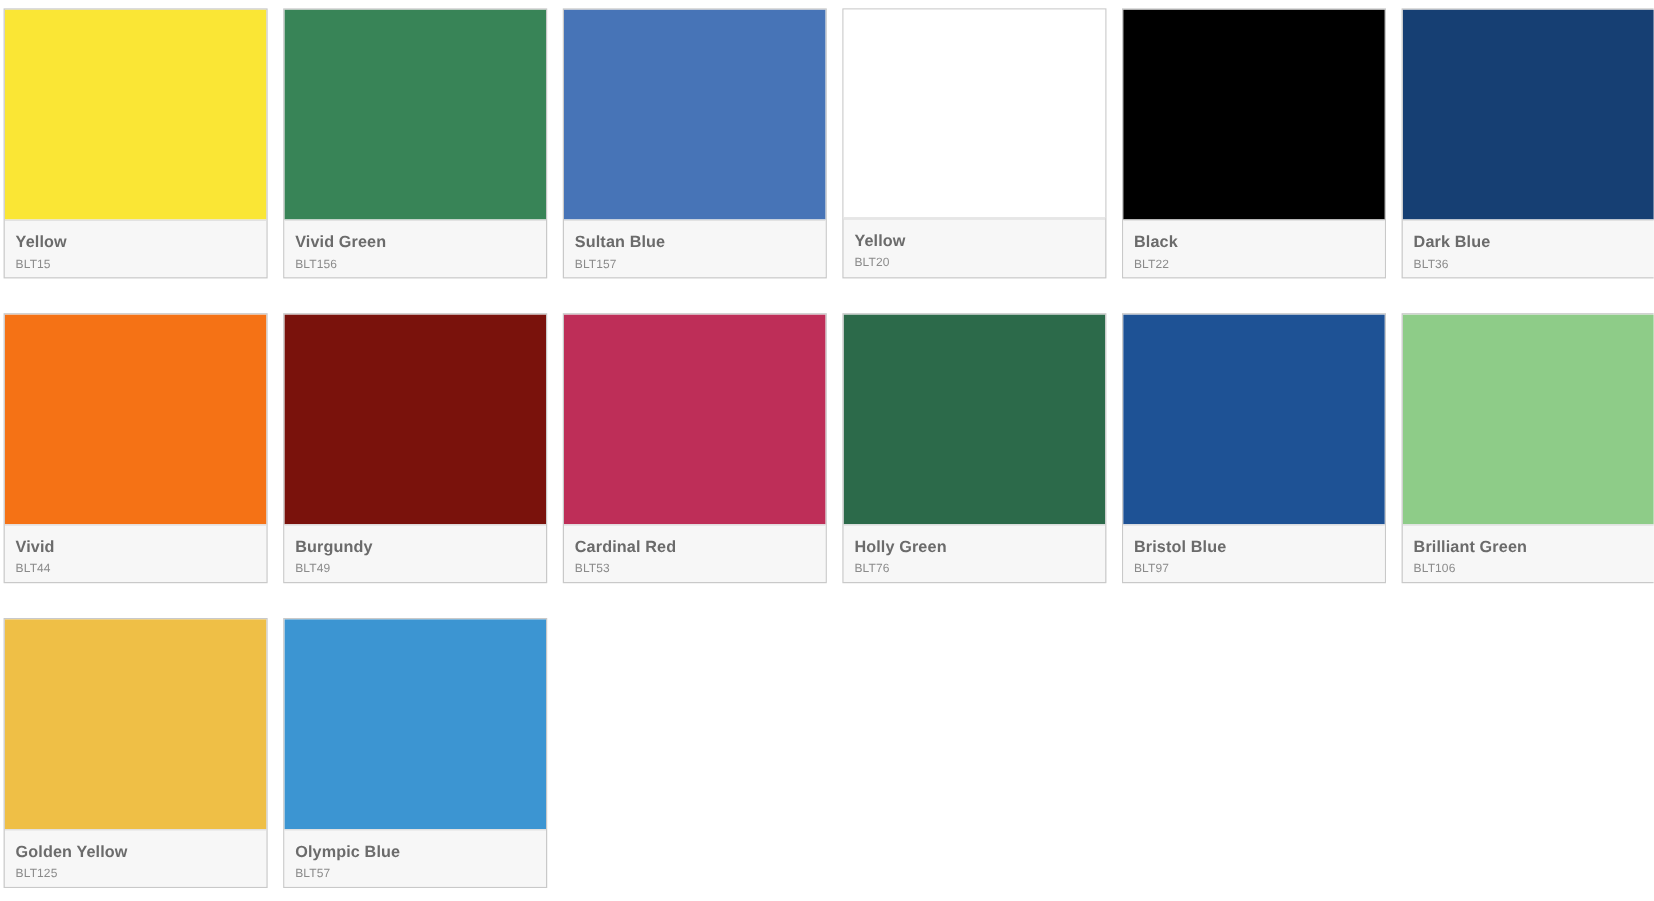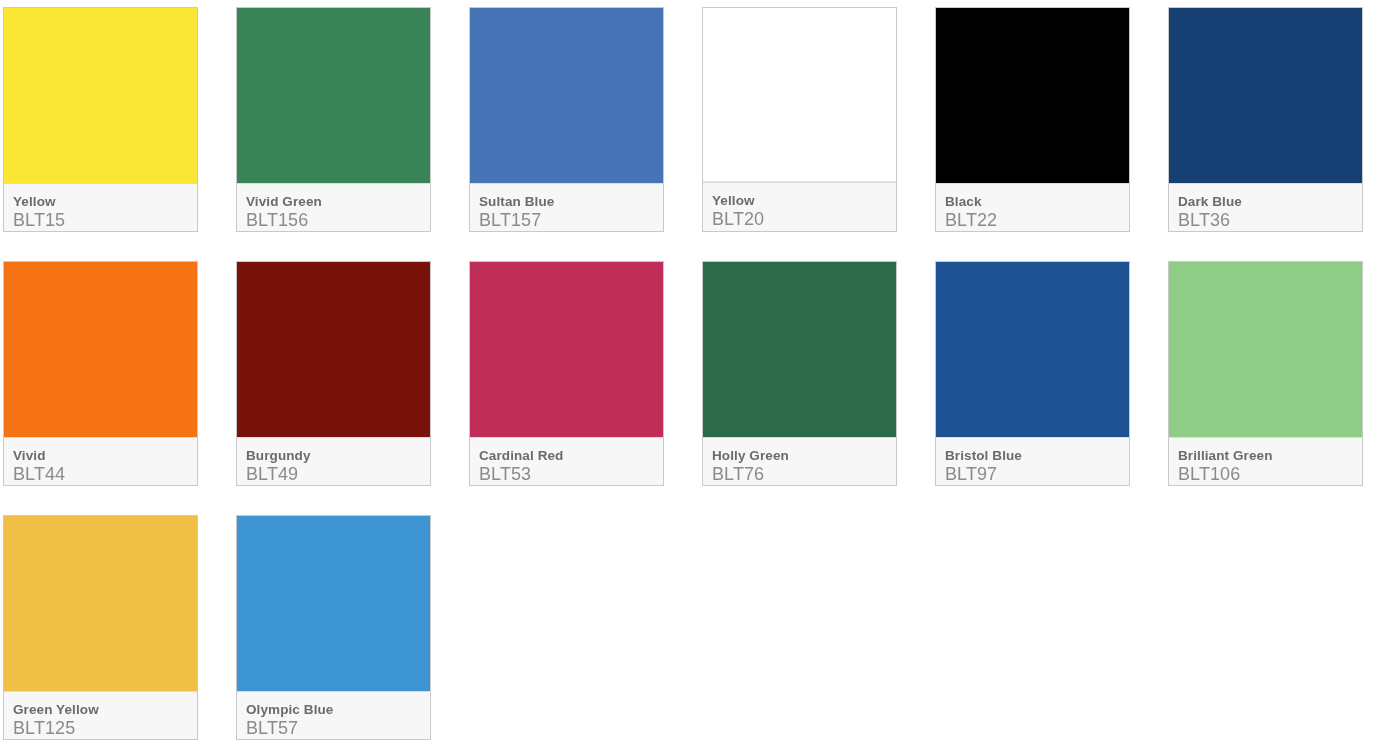--- a/index.html
+++ b/index.html
@@ -20,21 +20,21 @@
     display: grid;
     grid-template-columns: repeat(6, 206px);
     grid-auto-rows: 232px;
     column-gap: 27px;
     row-gap: 22px;
     padding: 7px 0 0 3px;
     box-sizing: border-box;
   }
 
   .swatch-card {
-    width: 195px;
+    width: 220px;
     height: 225px;
     box-sizing: border-box;
     border: 1px solid #c9c9c9;
     background: #f7f7f7;
     display: flex;
     flex-direction: column;
     overflow: hidden;
     cursor: pointer;
   }
 
@@ -59,21 +59,21 @@
   .swatch-name {
     font-size: 13.5px;
     font-weight: bold;
     color: #6b6b6b;
     line-height: 18px;
     letter-spacing: 0.1px;
     white-space: nowrap;
   }
 
   .swatch-code {
-    font-size: 18px;
+    font-size: 10px;
     font-weight: normal;
     color: #8b8b8b;
     line-height: 19px;
     letter-spacing: 0.1px;
     white-space: nowrap;
   }
 </style>
 </head>
 <body>
 
@@ -158,21 +158,21 @@
     <div class="swatch-card">
       <div class="swatch-color" style="background-color: rgb(142, 204, 136);"></div>
       <div class="swatch-meta">
         <div class="swatch-name">Brilliant Green</div>
         <div class="swatch-code">BLT106</div>
       </div>
     </div>
     <div class="swatch-card">
       <div class="swatch-color" style="background-color: rgb(239, 191, 70);"></div>
       <div class="swatch-meta">
-        <div class="swatch-name">Green Yellow</div>
+        <div class="swatch-name">Golden Yellow</div>
         <div class="swatch-code">BLT125</div>
       </div>
     </div>
     <div class="swatch-card">
       <div class="swatch-color" style="background-color: rgb(60, 149, 210);"></div>
       <div class="swatch-meta">
         <div class="swatch-name">Olympic Blue</div>
         <div class="swatch-code">BLT57</div>
       </div>
     </div>

